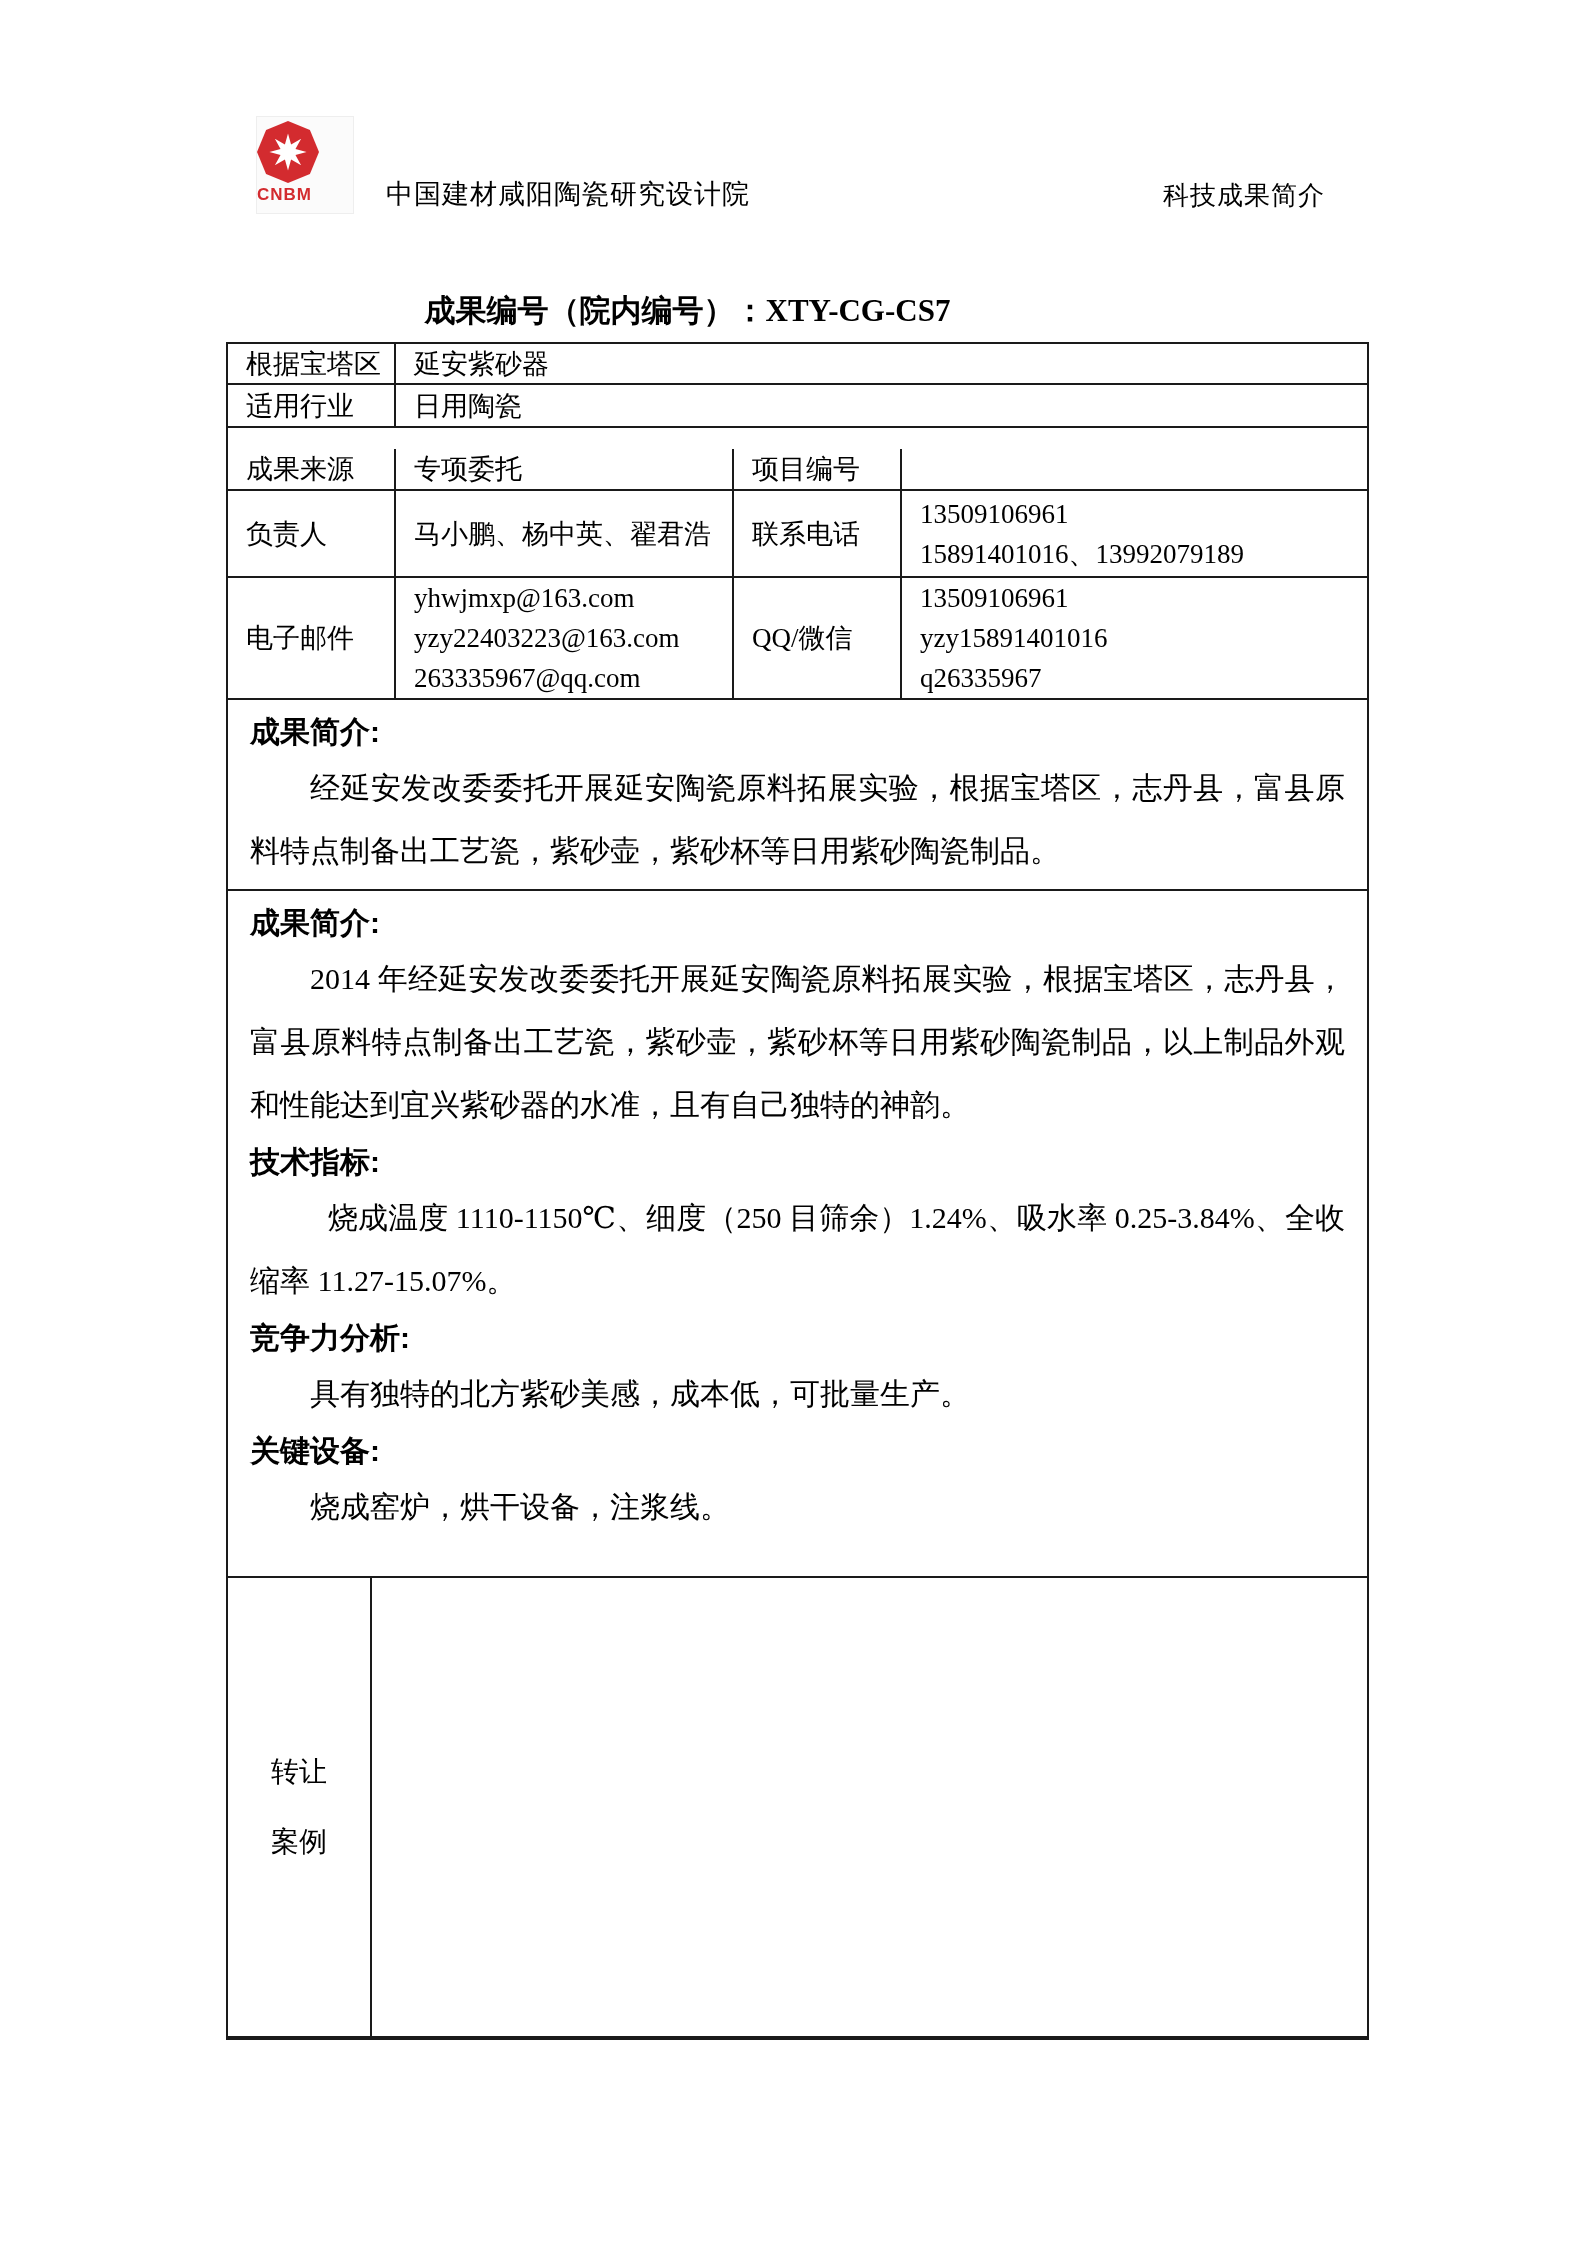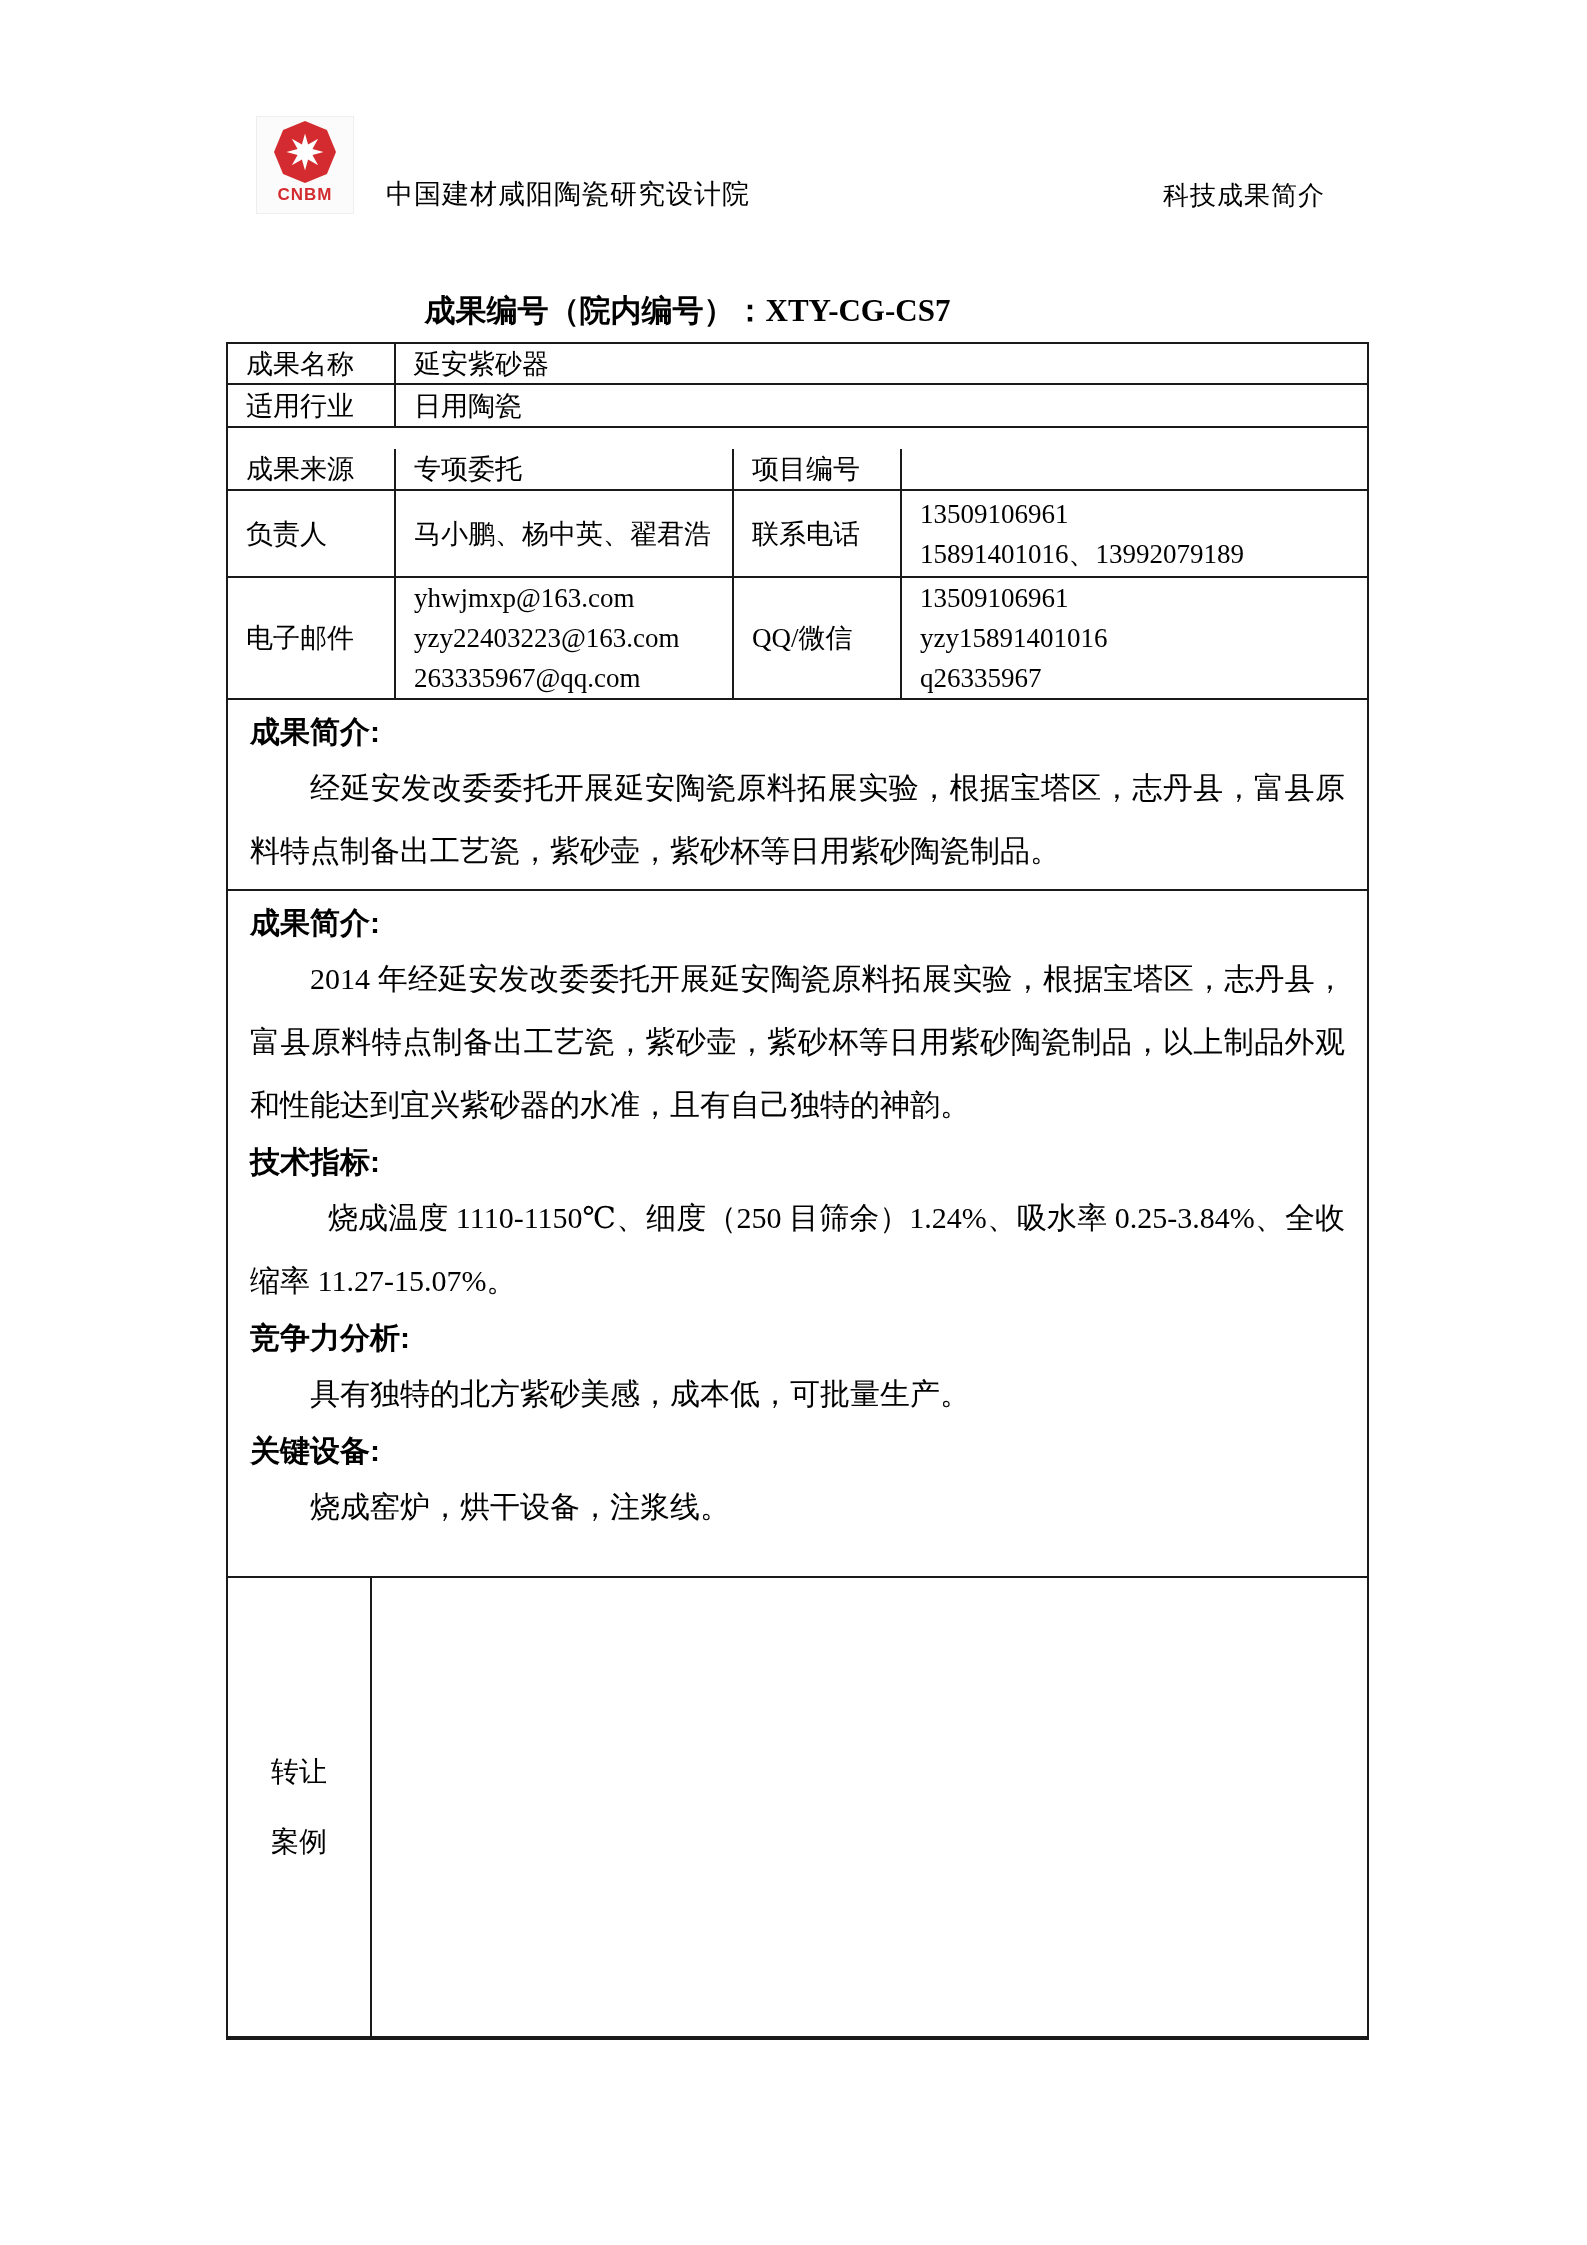--- a/index.html
+++ b/index.html
@@ -8,21 +8,21 @@
     width:1587px;height:2245px;
     background:#ffffff;
     font-family:"Liberation Serif","DejaVu Serif",serif;
     color:#000;
     overflow:hidden;
   }
   
   .logo-box{
     position:absolute;left:256px;top:116px;width:98px;height:98px;
     background:#fbfbfb;border:1px solid #eee;
-    display:flex;flex-direction:column;align-items:center;justify-content:flex-start;
+    display:flex;flex-direction:column;align-items:flex-start;justify-content:flex-start;
     padding-top:4px;box-sizing:border-box;
   }
   .logo-mark{width:62px;height:62px;}
   .logo-word{
     font-family:"Liberation Sans","DejaVu Sans",sans-serif;
     font-weight:bold;font-size:17px;letter-spacing:1px;color:#d32b2f;
     margin-top:2px;
   }
   .company-name{
     position:absolute;left:386px;top:176px;
@@ -104,21 +104,21 @@
   </div>
   <div class="company-name">中国建材咸阳陶瓷研究设计院</div>
   <div class="doc-type">科技成果简介</div>
 
   <div class="doc-title">成果编号（院内编号）：XTY-CG-CS7</div>
 
   <div class="big-table">
 
     <div class="t-row r1">
       <div class="cell lab">
-          <span class="line">成果名称</span>
+          <span class="line">根据宝塔区</span>
         </div>
       <div class="cell val-grow">
           <span class="line">延安紫砂器</span>
         </div>
     </div>
 
     <div class="t-row r2">
       <div class="cell lab">
           <span class="line">适用行业</span>
         </div>

